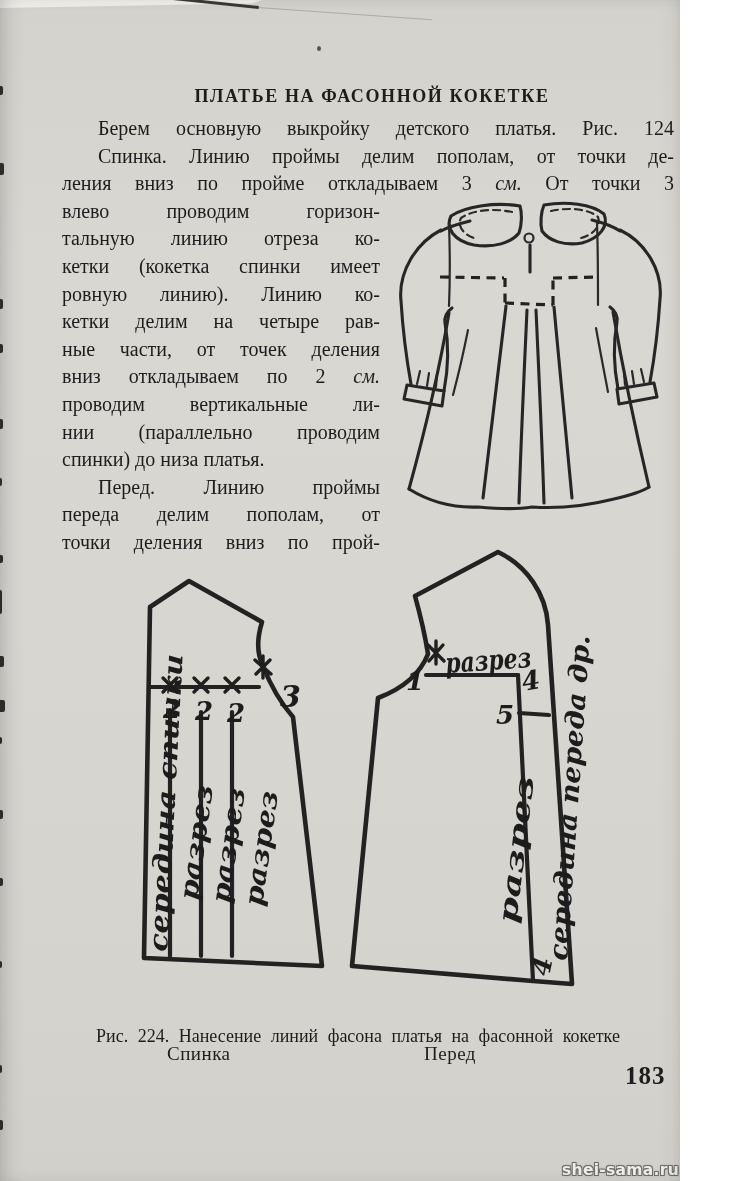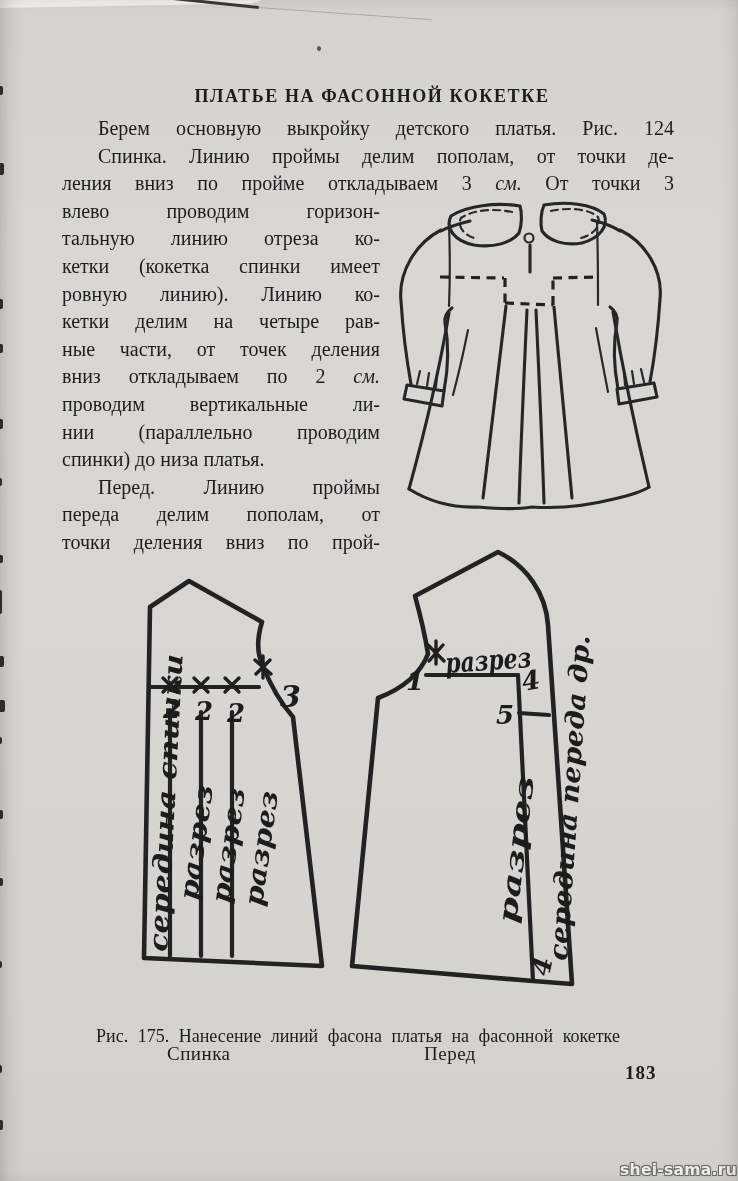--- a/index.html
+++ b/index.html
@@ -1,16 +1,16 @@
 <!DOCTYPE html>
 <html><head>
 <meta charset="utf-8">
 <style>
   html,body{margin:0;padding:0;}
-  #page{position:relative;width:738px;height:1181px;overflow:hidden;
+  #page{position:relative;width:680px;height:1181px;overflow:hidden;
         background:linear-gradient(180deg,#d4d2cd 0%,#d9d7d2 22%,#d8d6d1 55%,#d5d3ce 85%,#d2d0cb 100%);
         font-family:"Liberation Serif",serif;color:#1d1d1d;}
   #page::after{content:"";position:absolute;inset:0;pointer-events:none;
         box-shadow:inset 14px 0 26px -18px rgba(60,58,55,.45), inset -10px 0 22px -16px rgba(60,58,55,.35);}
   .title{position:absolute;left:62px;top:86px;width:620px;text-align:center;
         font-weight:700;font-size:18px;letter-spacing:1.6px;white-space:nowrap;}
   .body-text{position:absolute;left:62px;top:115px;font-size:20px;line-height:27.6px;}
   .ln{text-align:justify;text-align-last:justify;}
   .ln.full{width:612px;}
   .ln.col{width:318px;}
@@ -23,21 +23,21 @@
   .cutline{fill:none;stroke:#222;stroke-width:4.2;stroke-linecap:round;}
   .thin{fill:none;stroke:#262626;stroke-width:3.1;stroke-linecap:round;stroke-linejoin:round;}
   .thin2{fill:none;stroke:#2a2a2a;stroke-width:2.2;stroke-linecap:round;}
   .dash{fill:none;stroke:#222;stroke-width:3.4;stroke-dasharray:9 6.5;stroke-linecap:butt;}
   .xm{fill:none;stroke:#1f1f1f;stroke-width:3.4;stroke-linecap:round;}
   .hw{font:italic 700 26px "DejaVu Serif",serif;fill:#1c1c1c;}
   .hwb{font:italic 700 30px "DejaVu Serif",serif;fill:#1c1c1c;}
   .plabel{position:absolute;font-size:19px;letter-spacing:.5px;}
   .caption{position:absolute;left:62px;top:1026px;width:592px;text-align:center;
         font-size:18px;word-spacing:5px;white-space:nowrap;}
-  .pagenum{position:absolute;left:625px;top:1062px;font-size:19px;font-weight:600;letter-spacing:1px;}
+  .pagenum{position:absolute;left:625px;top:1062px;font-size:25px;font-weight:600;letter-spacing:1px;}
   .watermark{position:absolute;right:1px;bottom:2px;font:700 15.5px "DejaVu Sans",sans-serif;
         color:#eeede9;letter-spacing:.3px;
         text-shadow:-1px -1px 0 #6e6e6c,1px -1px 0 #6e6e6c,-1px 1px 0 #6e6e6c,1px 1px 0 #6e6e6c,0 0 3px #8b8b88;}
   .edge-mark{position:absolute;left:0;background:#2b2a28;border-radius:0 2px 2px 0;}
   .sliver{position:absolute;left:0;top:0;width:262px;height:8px;background:#efeeea;
         clip-path:polygon(0 0,100% 0,96% 45%,0 100%);}
   .crease{position:absolute;background:#3a3935;}
   .speck{position:absolute;background:#55534f;border-radius:50%;}
 </style>
 </head>
@@ -184,17 +184,17 @@
         <text class="hw" x="0" y="0" textLength="326" lengthAdjust="spacingAndGlyphs">середина переда др.</text>
       </g>
       <g transform="translate(549,977) rotate(-78)">
         <text class="hw" x="0" y="0">4</text>
       </g>
     </g>
   </svg>
 
   <div class="plabel" style="left:167px;top:1003px;margin-top:40px;">Спинка</div>
   <div class="plabel" style="left:424px;top:1005px;margin-top:38px;">Перед</div>
-  <div class="caption">Рис. 175. Нанесение линий фасона платья на фасонной кокетке</div>
+  <div class="caption">Рис. 224. Нанесение линий фасона платья на фасонной кокетке</div>
   <div class="pagenum">183</div>
   <div class="watermark">shei-sama.ru</div>
 
 </div>
 
 </body></html>

